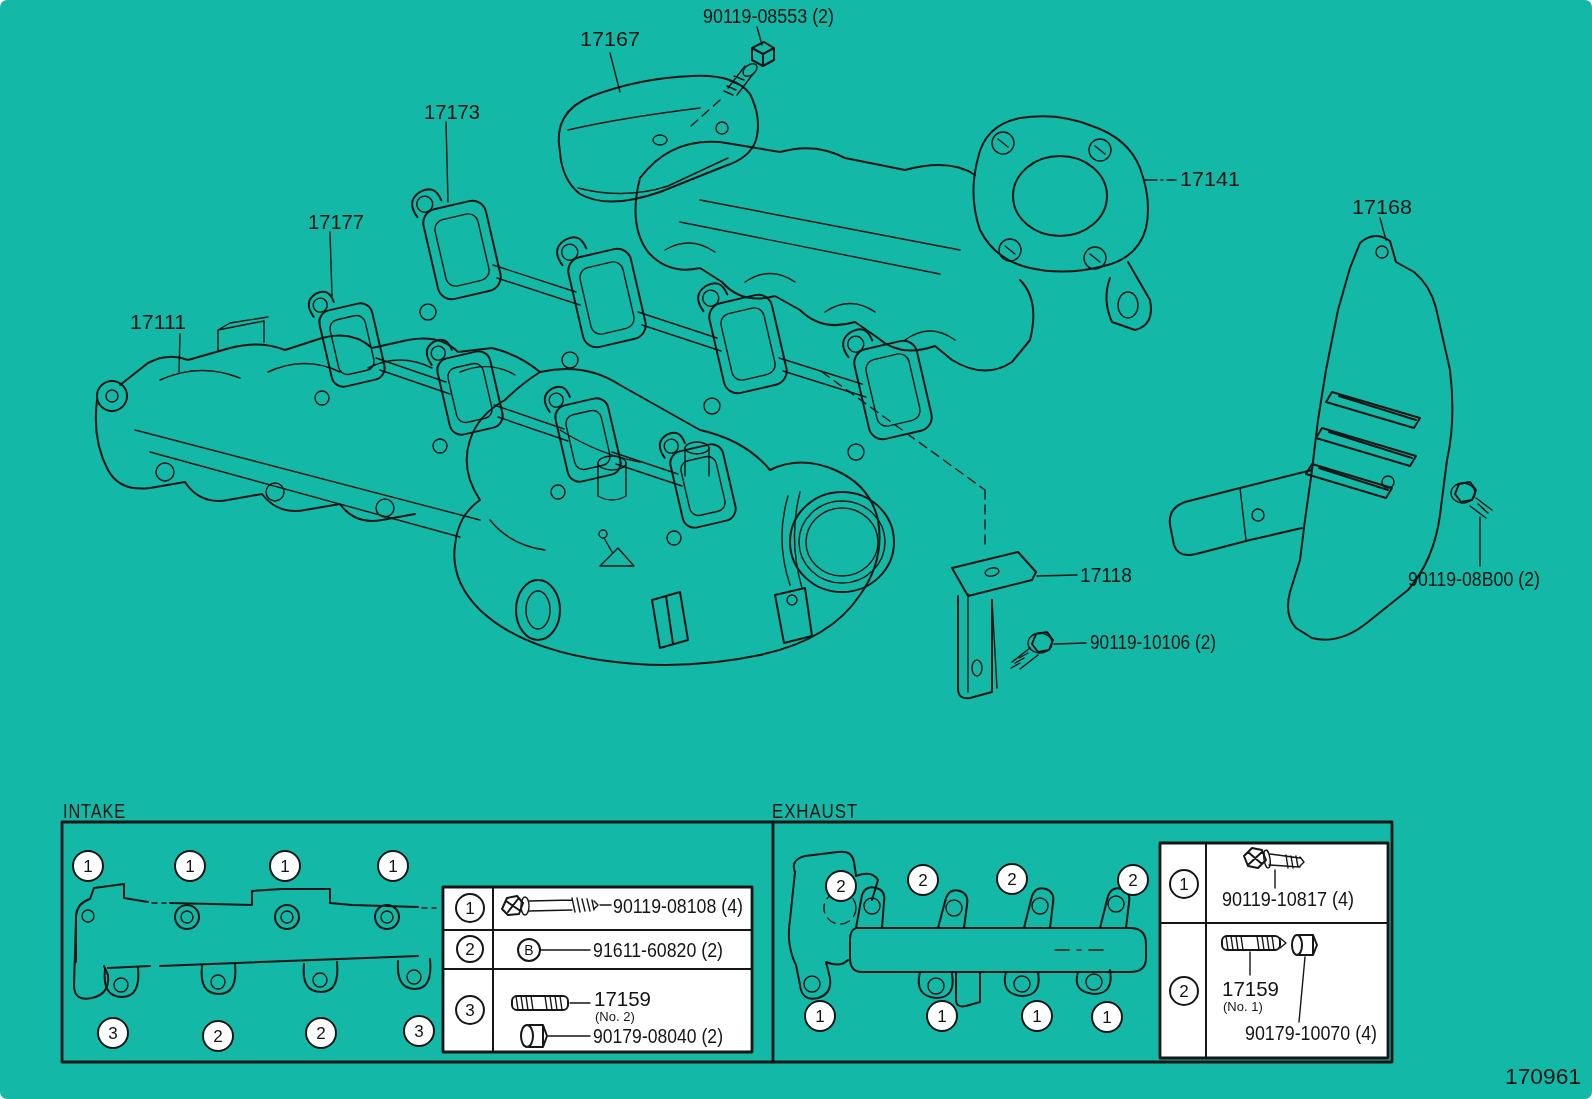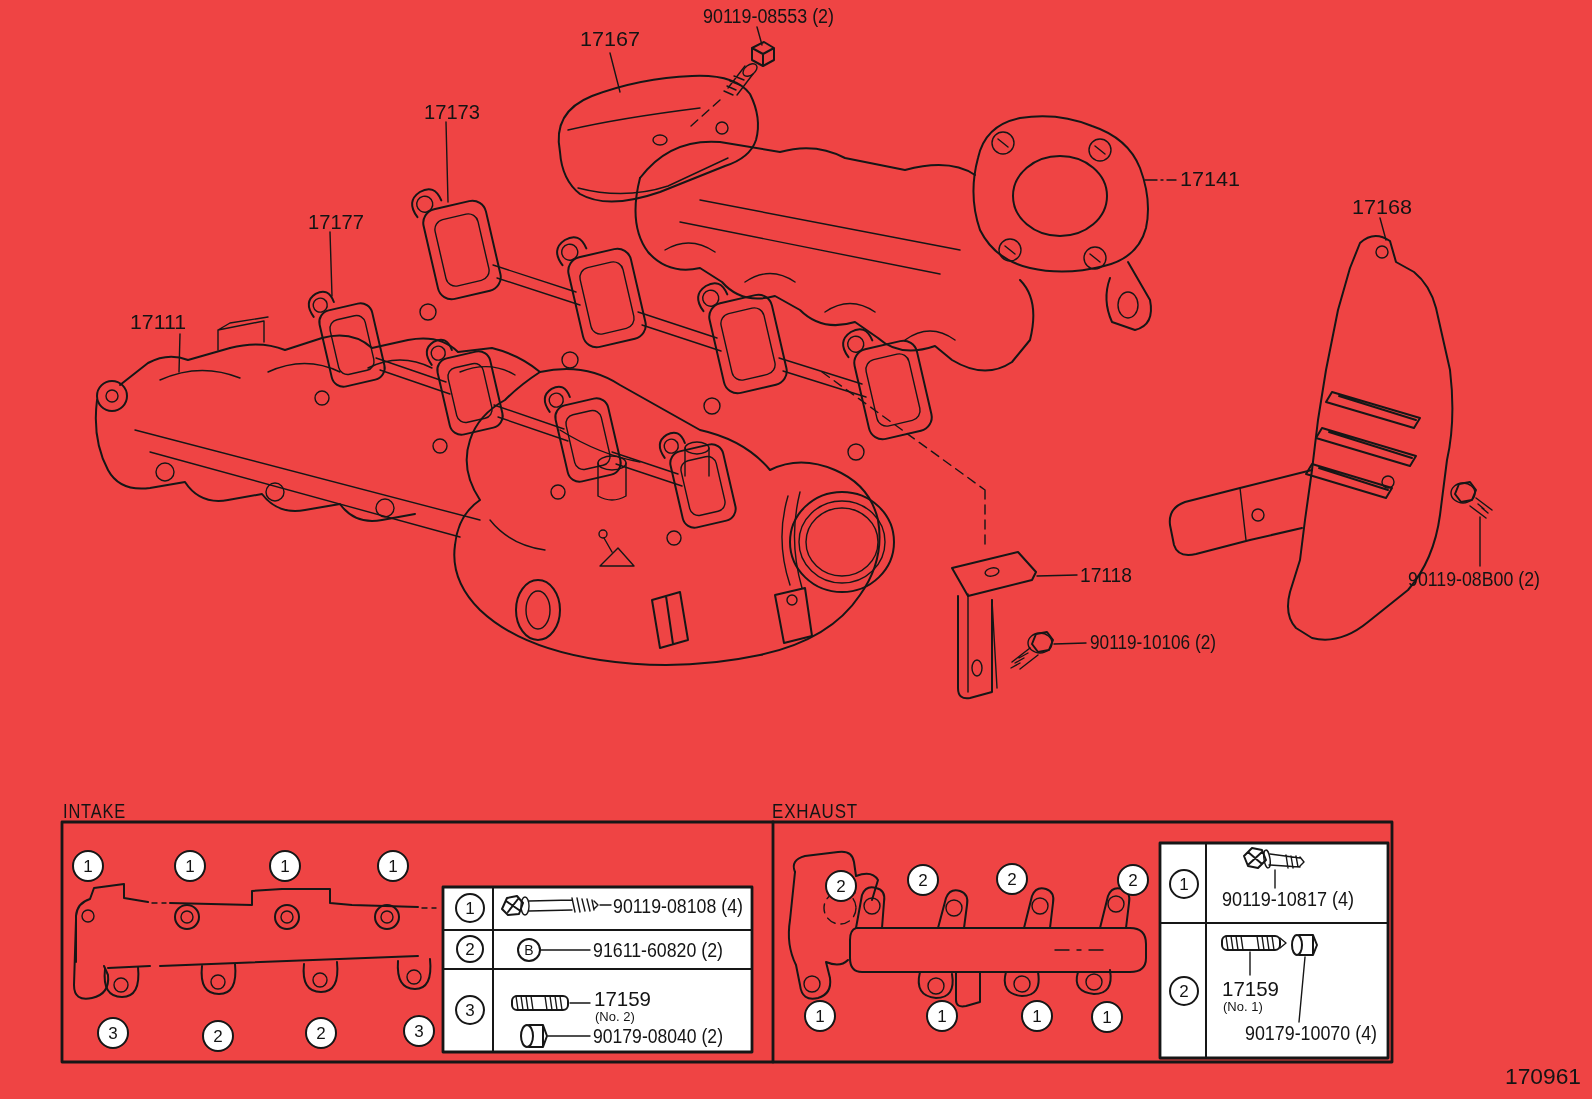--- a/index.html
+++ b/index.html
@@ -1,16 +1,16 @@
 <!DOCTYPE html>
 <html><head>
 <meta charset="utf-8">
 <style>
   html,body{margin:0;padding:0;background:#ffffff;}
-  .page{position:relative;width:1592px;height:1099px;background:#ef4444;overflow:hidden;}
+  .page{position:relative;width:1592px;height:1099px;background:#14b8a6;overflow:hidden;border-radius:7px;}
   svg{display:block;}
   text{font-family:"Liberation Sans", sans-serif; fill:#141414;}
   .ln{stroke:#161616;fill:none;stroke-width:2;stroke-linecap:round;stroke-linejoin:round;}
   .thin{stroke-width:1.4;}
   .thick{stroke-width:2.8;}
   .wfill{fill:#ffffff;}
   .dash{stroke-dasharray:9 6;}
   .dashdot{stroke-dasharray:12 4 2 4;}
   .lbl{font-size:20px;}
   .lbl-sm{font-size:13px;}

